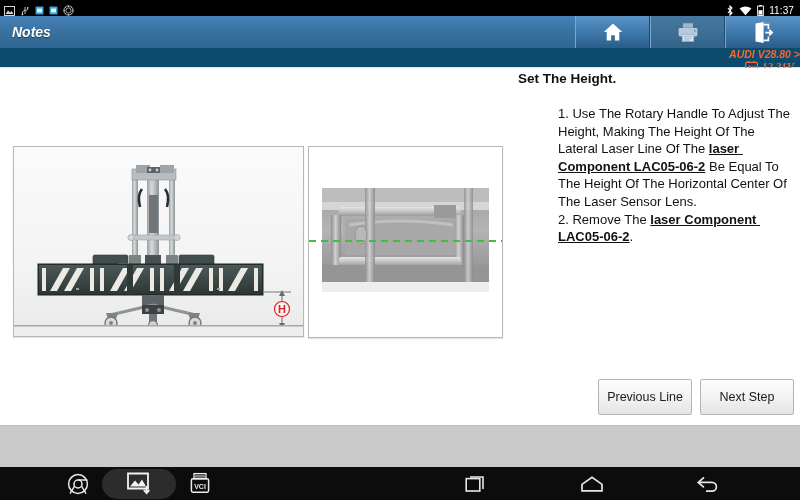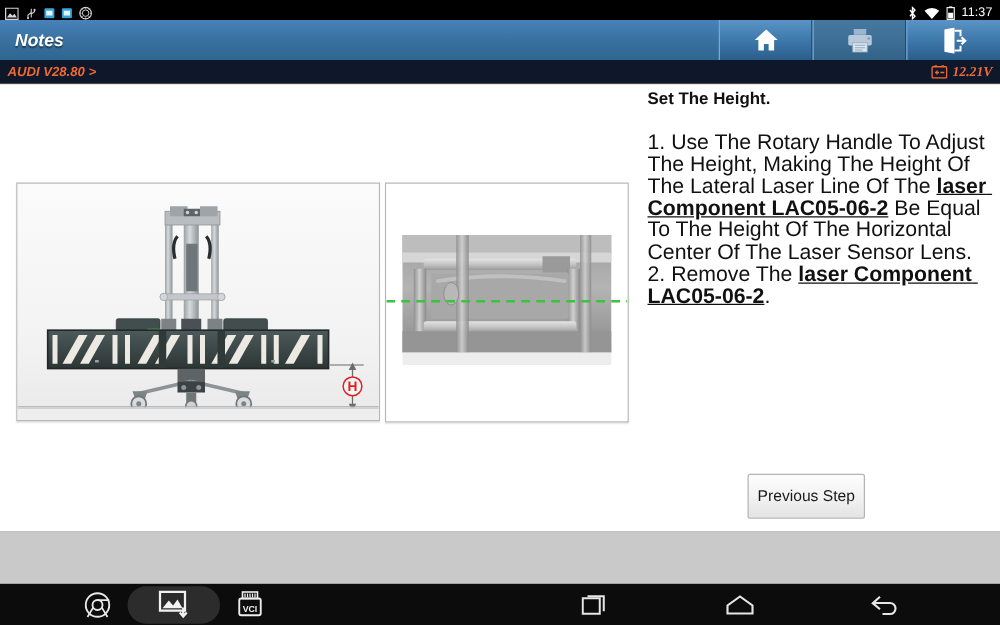--- a/index.html
+++ b/index.html
@@ -45,23 +45,23 @@
   }
   .tb-btn.flat {
     background: linear-gradient(to bottom, #4a7fae 0%, #3a6f9e 50%, #2e6characters 100%);
     background: linear-gradient(to bottom, #46789f 0%, #3d6f97 50%, #346287 100%);
   }
   .tb-btn:last-child { border-right: none; }
 
   
   .subbar {
     position: absolute; top: 48px; left: 0; width: 800px; height: 20px;
-    background: #0f172a;
+    background: #0c4a6e;
     border-bottom: 1px solid #eee4cf;
-    display: flex; align-items: center;
+    display: flex; align-items: flex-end; flex-direction: column;
   }
   .ver {
     color: #f06a33; font-size: 10.5px; font-style: italic; font-weight: bold;
     padding-left: 6px;
   }
   .volt-wrap { margin-left: auto; display: flex; align-items: center; gap: 4px; padding-right: 6px; font-family: Liberation Serif, serif; }
   .volt { color: #f06a33; font-size: 11px; font-style: italic; font-weight: bold; }
 
   
   .content {
@@ -98,22 +98,23 @@
   
   .textcol {
     position: absolute; left: 518px; top: 0px; width: 274px;
     color: #111111;
   }
   .head {
     font-size: 13.5px; font-weight: bold; line-height: 18px;
     padding-top: 2px;
   }
   .body-txt {
-    font-size: 17px; line-height: 17.6px; padding-top: 17px;
+    font-size: 13px; line-height: 17.6px; padding-top: 17px;
     white-space: pre-wrap;
+    margin-left: 40px;
   }
   .lnk { font-weight: bold; text-decoration: underline; }
 
   
   .stepbtns {
     position: absolute; left: 598px; top: 311px;
     display: flex; gap: 8px;
   }
   .stepbtn {
     width: 94px; height: 36px;
@@ -372,21 +373,22 @@
       </svg>
     </div>
 
     <div class="textcol">
       <div class="head">Set The Height.</div>
       <div class="body-txt"><span>1. Use The Rotary Handle To Adjust The Height, Making The Height Of The Lateral Laser Line Of The </span><span class="lnk">laser Component LAC05-06-2</span><span> Be Equal To The Height Of The Horizontal Center Of The Laser Sensor Lens.
 2. Remove The </span><span class="lnk">laser Component LAC05-06-2</span><span>.</span></div>
     </div>
 
     <div class="stepbtns">
-      <div class="stepbtn">Previous Step</div>
+      <div class="stepbtn">Previous Line</div>
+      <div class="stepbtn">Next Step</div>
     </div>
   </div>
 
   <div class="footer">
   </div>
 
   <div class="navbar">
     <div class="nav-left">
       <div class="navitem">
         <svg width="22" height="22" viewBox="0 0 22 22">

